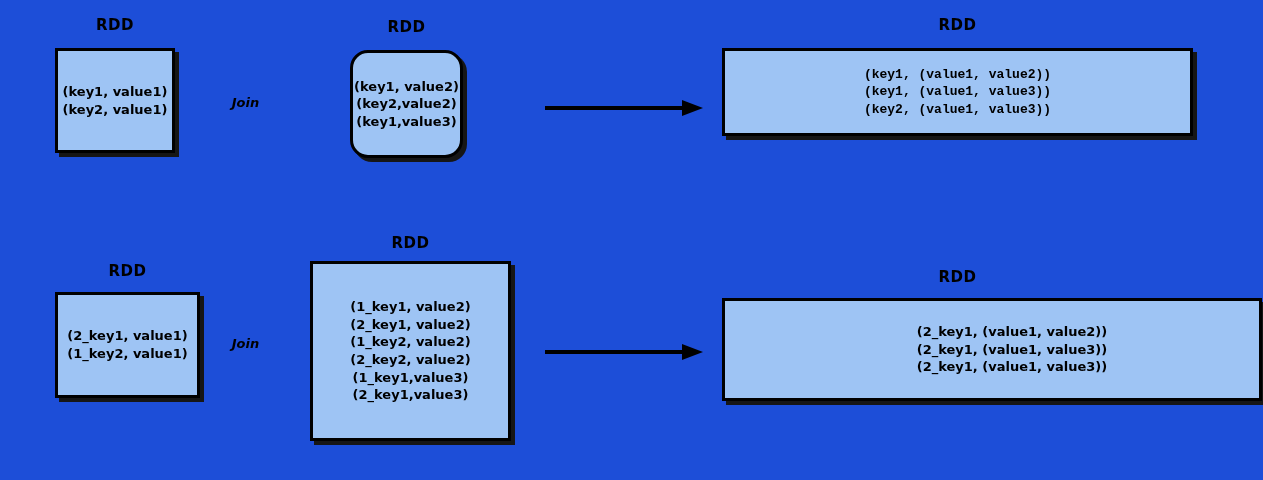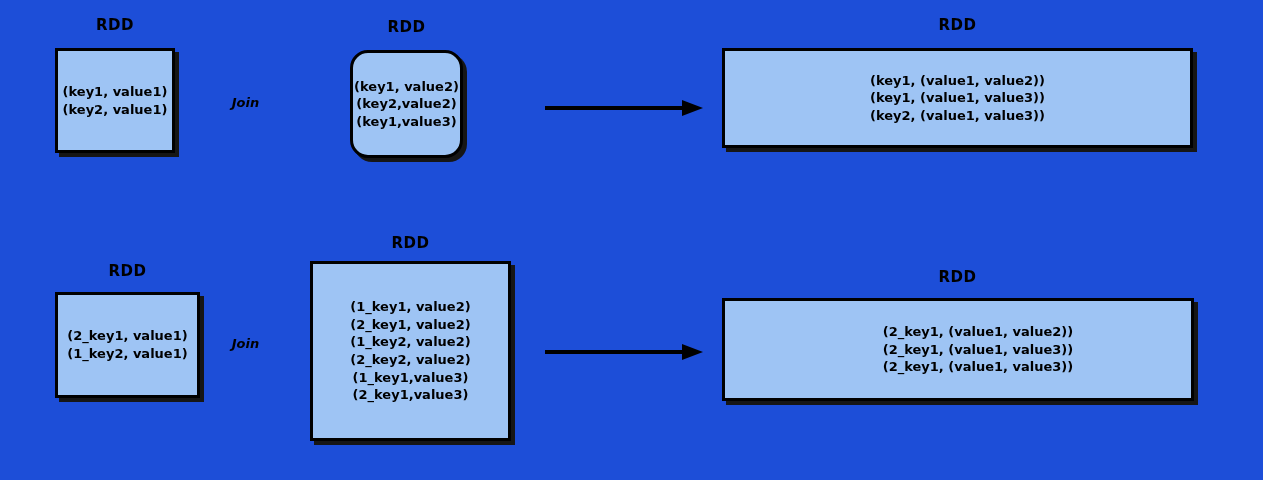--- a/index.html
+++ b/index.html
@@ -69,21 +69,21 @@
   <div class="rdd-box" style="left:350px; top:50px; width:113px; height:108px;border-radius:18px;">
     <div class="box-lines"><div>(key1, value2)</div><div>(key2,value2)</div><div>(key1,value3)</div></div>
   </div>
 
   <svg class="arrow" style="left:545px; top:97px;" width="158" height="22">
     <line x1="0" y1="11" x2="140" y2="11" stroke="#000000" stroke-width="4"></line>
     <polygon points="137,3 158,11 137,19" fill="#000000"></polygon>
   </svg>
 
   <div class="rdd-title" style="left:722px; top:16px; width:471px;">RDD</div>
-  <div class="rdd-box" style="left:722px; top:48px; width:471px; height:100px;">
+  <div class="rdd-box" style="left:722px; top:48px; width:471px; height:88px;font-family:Liberation Mono, monospace;">
     <div class="box-lines"><div>(key1, (value1, value2))</div><div>(key1, (value1, value3))</div><div>(key2, (value1, value3))</div></div>
   </div>
 
   <div class="rdd-title" style="left:55px; top:262px; width:145px;">RDD</div>
   <div class="rdd-box" style="left:55px; top:292px; width:145px; height:106px;">
     <div class="box-lines"><div>(2_key1, value1)</div><div>(1_key2, value1)</div></div>
   </div>
 
   <div class="join-label" style="left:218px; top:336px; width:55px;">Join</div>
 
@@ -91,17 +91,17 @@
   <div class="rdd-box" style="left:310px; top:261px; width:201px; height:180px;">
     <div class="box-lines"><div>(1_key1, value2)</div><div>(2_key1, value2)</div><div>(1_key2, value2)</div><div>(2_key2, value2)</div><div>(1_key1,value3)</div><div>(2_key1,value3)</div></div>
   </div>
 
   <svg class="arrow" style="left:545px; top:341px;" width="158" height="22">
     <line x1="0" y1="11" x2="140" y2="11" stroke="#000000" stroke-width="4"></line>
     <polygon points="137,3 158,11 137,19" fill="#000000"></polygon>
   </svg>
 
   <div class="rdd-title" style="left:722px; top:268px; width:471px;">RDD</div>
-  <div class="rdd-box" style="left:722px; top:298px; width:472px; height:103px;padding-left:40px;">
+  <div class="rdd-box" style="left:722px; top:298px; width:540px; height:103px;padding-left:40px;">
     <div class="box-lines"><div>(2_key1, (value1, value2))</div><div>(2_key1, (value1, value3))</div><div>(2_key1, (value1, value3))</div></div>
   </div>
 
 </div>
 
 </body></html>

